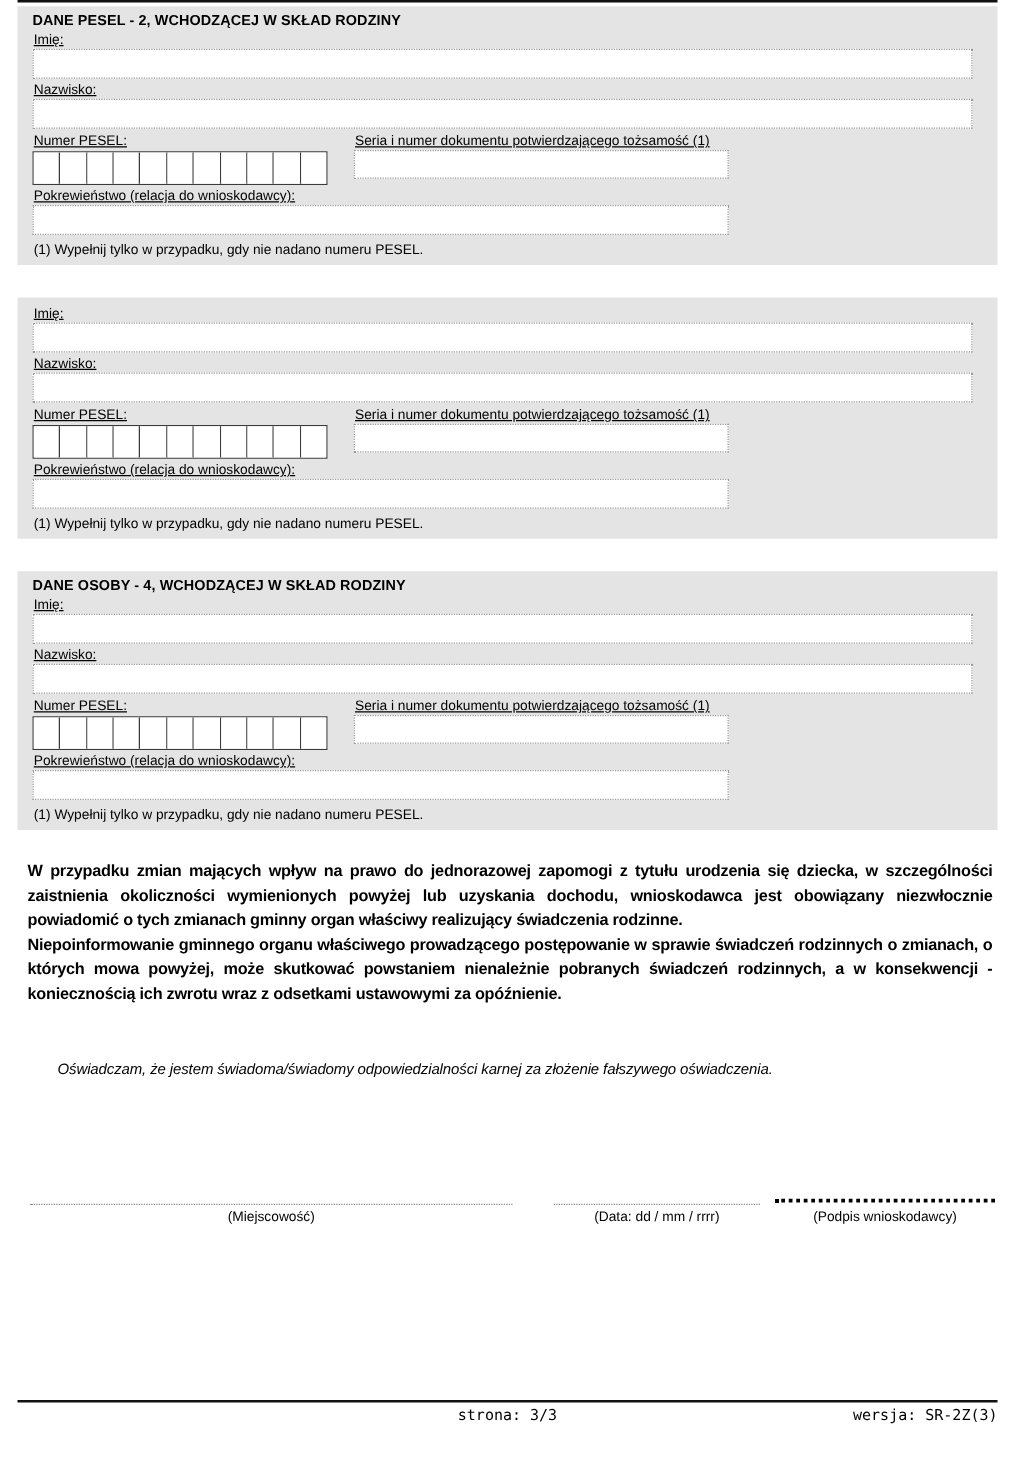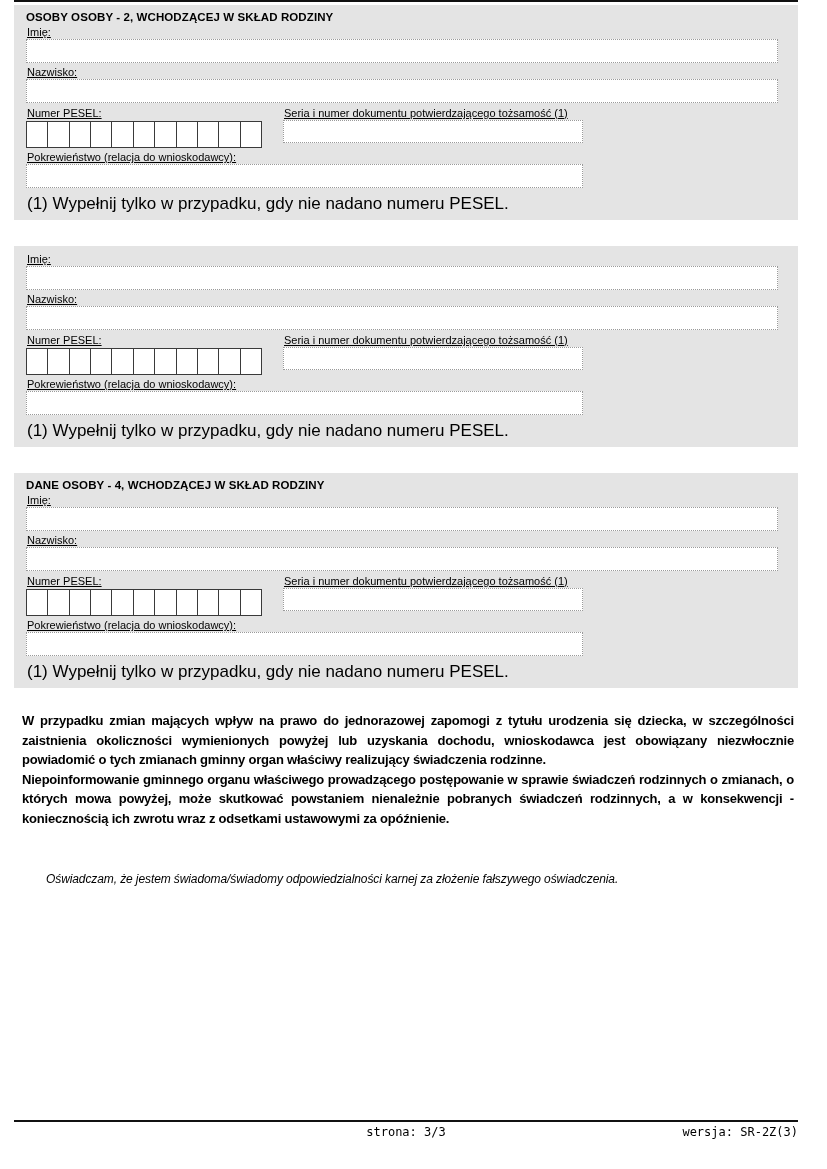--- a/index.html
+++ b/index.html
@@ -41,21 +41,21 @@
   .doc-col { flex: 1; }
   .pesel-grid {
     display: flex;
     width: 236px; height: 27px;
     border: 1px solid #3a3a3a;
     background: #fff;
     margin-top: 2px;
   }
   .pesel-cell { flex: 1; border-right: 1px solid #3a3a3a; background: #fff; }
   .pesel-cell:last-child { border-right: none; }
-  .footnote { font-size: 17px; margin-top: 6px; margin-left: 1px; }
+  .footnote { font-size: 11px; margin-top: 6px; margin-left: 1px; }
 
   
   .notice {
     margin: 23px 0 0 8px;
     width: 772px;
     font-size: 13px;
     font-weight: bold;
     line-height: 19.5px;
     text-align: justify;
     letter-spacing: -0.2px;
@@ -99,21 +99,21 @@
   }
 </style>
 </head>
 <body>
 
 <div class="content">
 
   <div class="rule"></div>
 
   <section class="person first">
-    <div class="sec-title">OSOBY OSOBY - 2, WCHODZĄCEJ W SKŁAD RODZINY</div>
+    <div class="sec-title">DANE PESEL - 2, WCHODZĄCEJ W SKŁAD RODZINY</div>
     <div class="field-label">Imię:</div>
     <div class="input full"></div>
     <div class="field-label">Nazwisko:</div>
     <div class="input full"></div>
     <div class="pesel-row">
       <div class="pesel-col">
         <div class="field-label">Numer PESEL:</div>
         <div class="pesel-grid">
             <div class="pesel-cell"></div>
             <div class="pesel-cell"></div>
@@ -203,19 +203,33 @@
     <div class="footnote">(1) Wypełnij tylko w przypadku, gdy nie nadano numeru PESEL.</div>
   </section>
 
   <div class="notice">
     <div>W przypadku zmian mających wpływ na prawo do jednorazowej zapomogi z tytułu urodzenia się dziecka, w szczególności zaistnienia okoliczności wymienionych powyżej lub uzyskania dochodu, wnioskodawca jest obowiązany niezwłocznie powiadomić o tych zmianach gminny organ właściwy realizujący świadczenia rodzinne.</div>
     <div>Niepoinformowanie gminnego organu właściwego prowadzącego postępowanie w sprawie świadczeń rodzinnych o zmianach, o których mowa powyżej, może skutkować powstaniem nienależnie pobranych świadczeń rodzinnych, a w konsekwencji - koniecznością ich zwrotu wraz z odsetkami ustawowymi za opóźnienie.</div>
   </div>
 
   <div class="oath">Oświadczam, że jestem świadoma/świadomy odpowiedzialności karnej za złożenie fałszywego oświadczenia.</div>
 
+  <div class="sig-row">
+    <div class="sig-col place">
+      <div class="sig-line"></div>
+      <div class="sig-label">(Miejscowość)</div>
+    </div>
+    <div class="sig-col date">
+      <div class="sig-line"></div>
+      <div class="sig-label">(Data: dd / mm / rrrr)</div>
+    </div>
+    <div class="sig-col sign">
+      <div class="sig-line bold"></div>
+      <div class="sig-label">(Podpis wnioskodawcy)</div>
+    </div>
+  </div>
 
 </div>
 
 <div class="footer">
   <span class="page-info">strona: 3/3</span>
   <span class="version-info">wersja: SR-2Z(3)</span>
 </div>
 
 </body></html>

